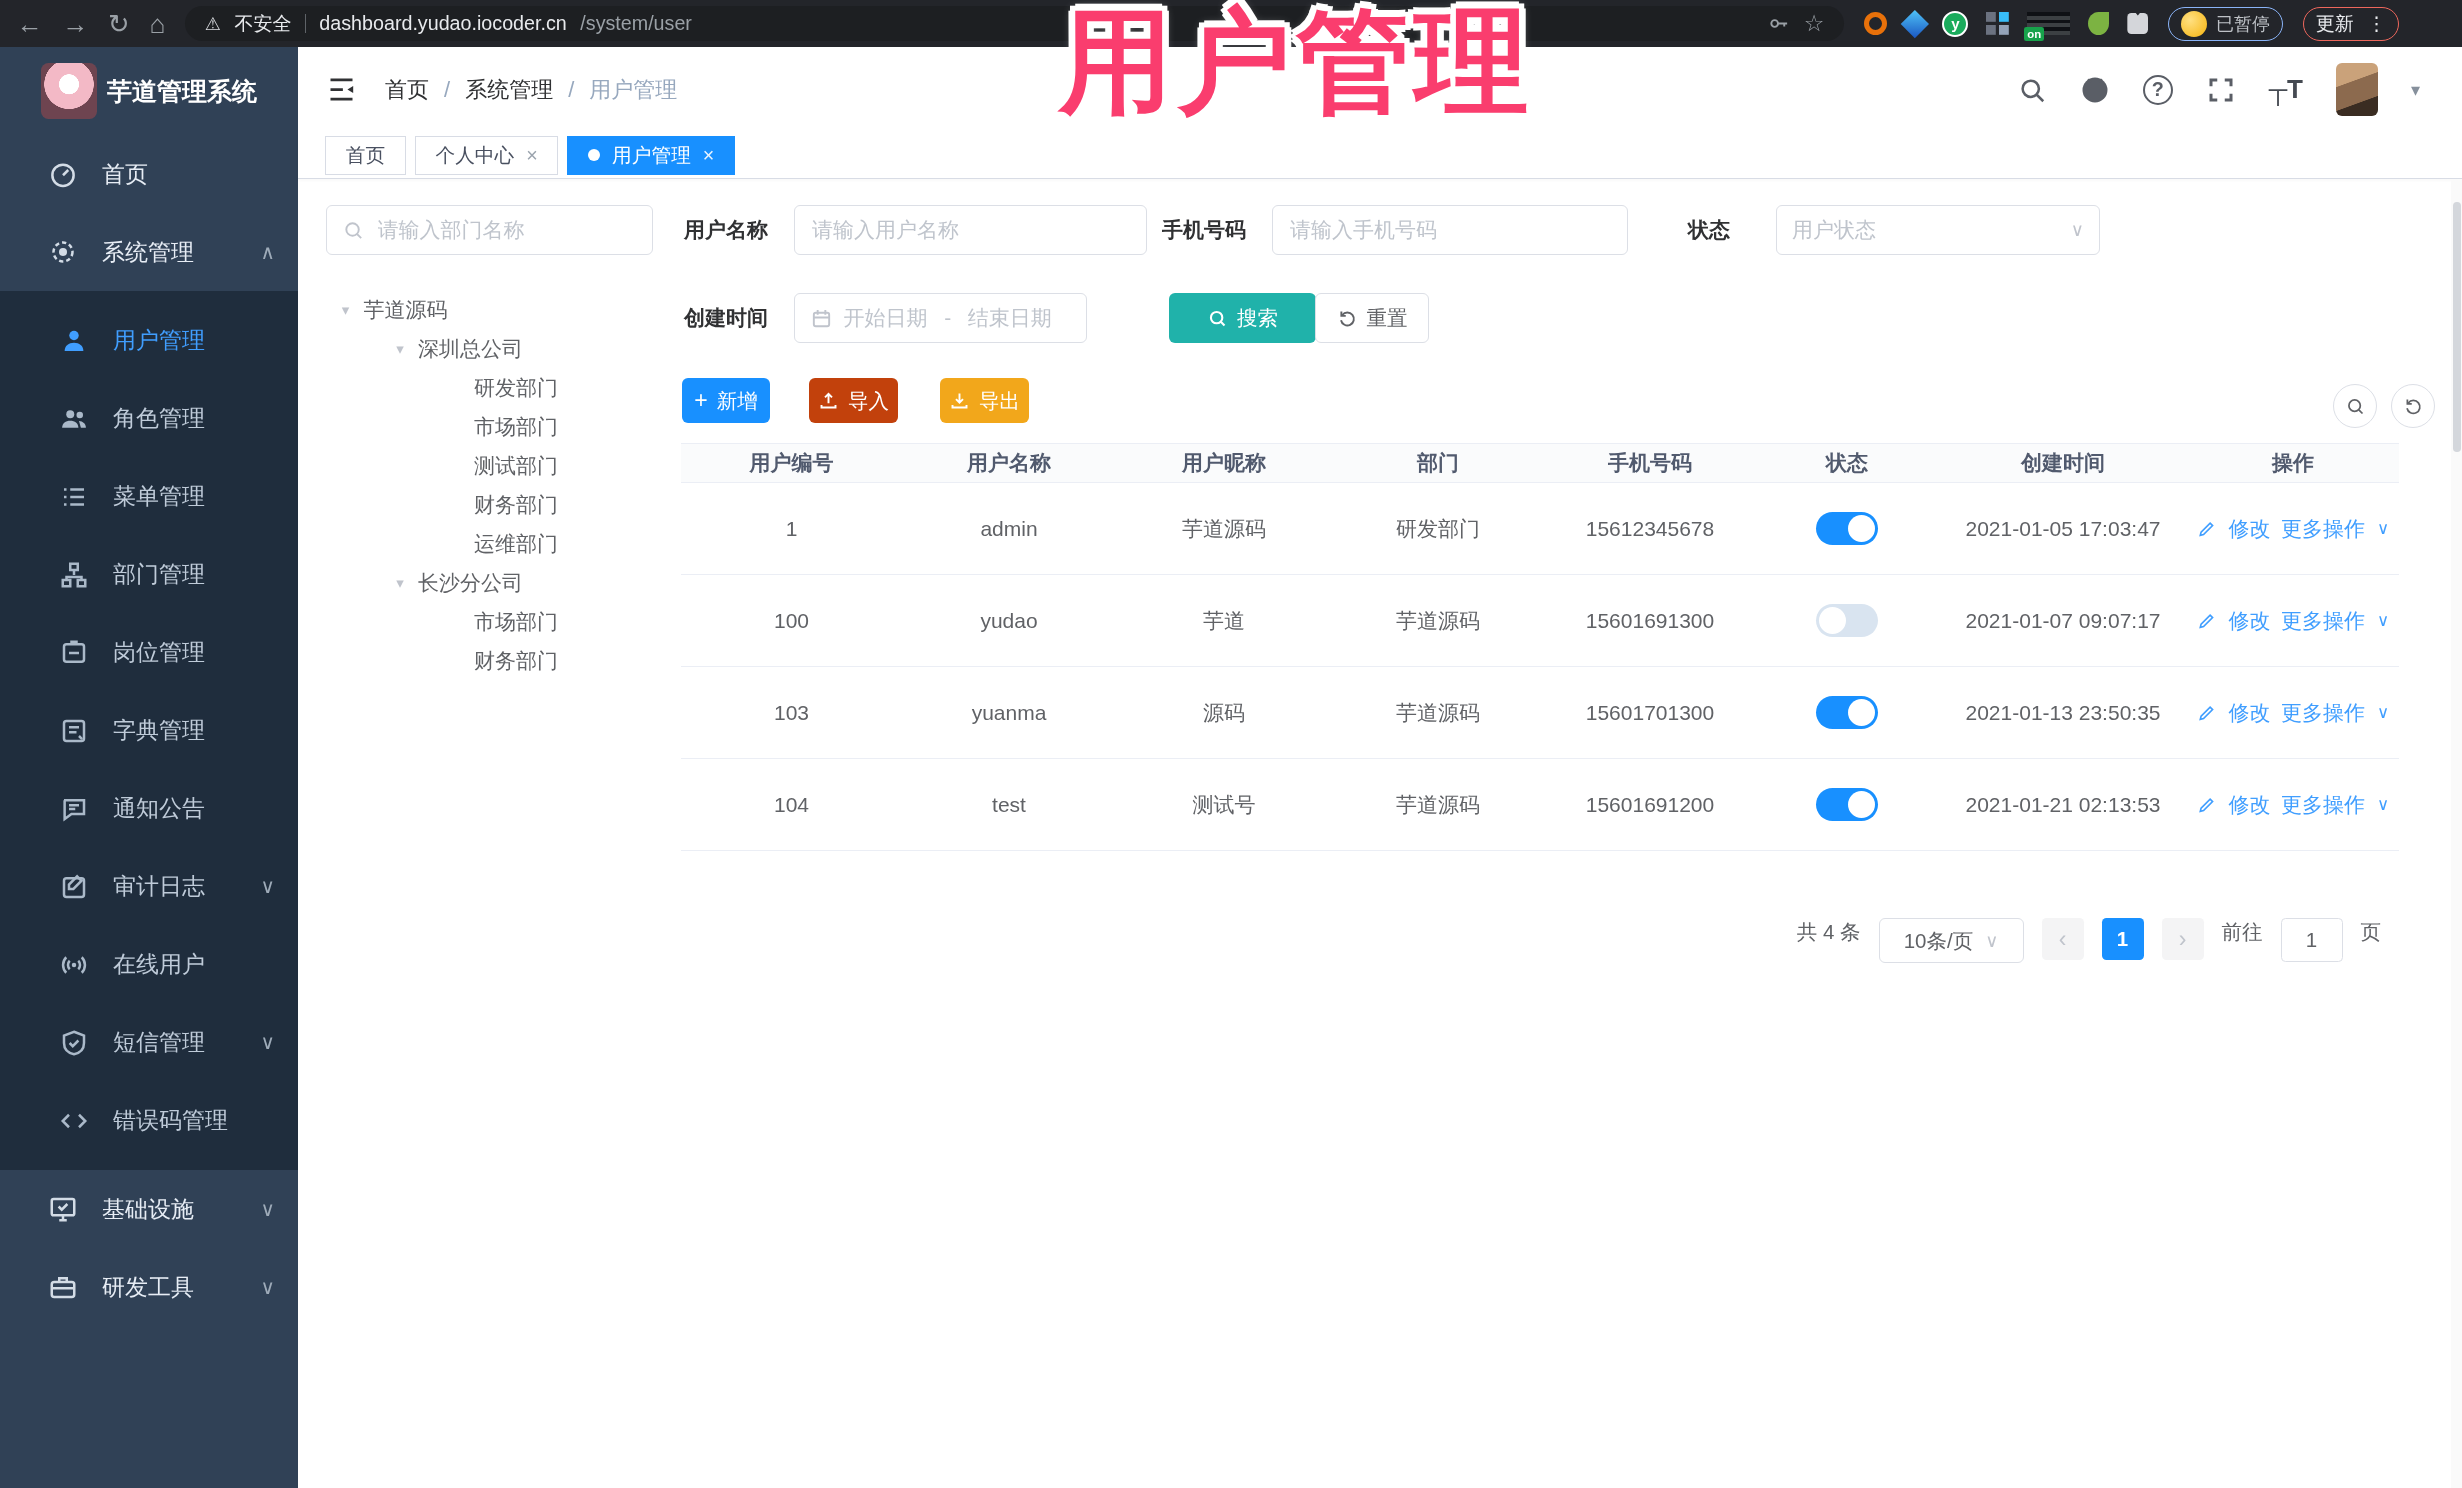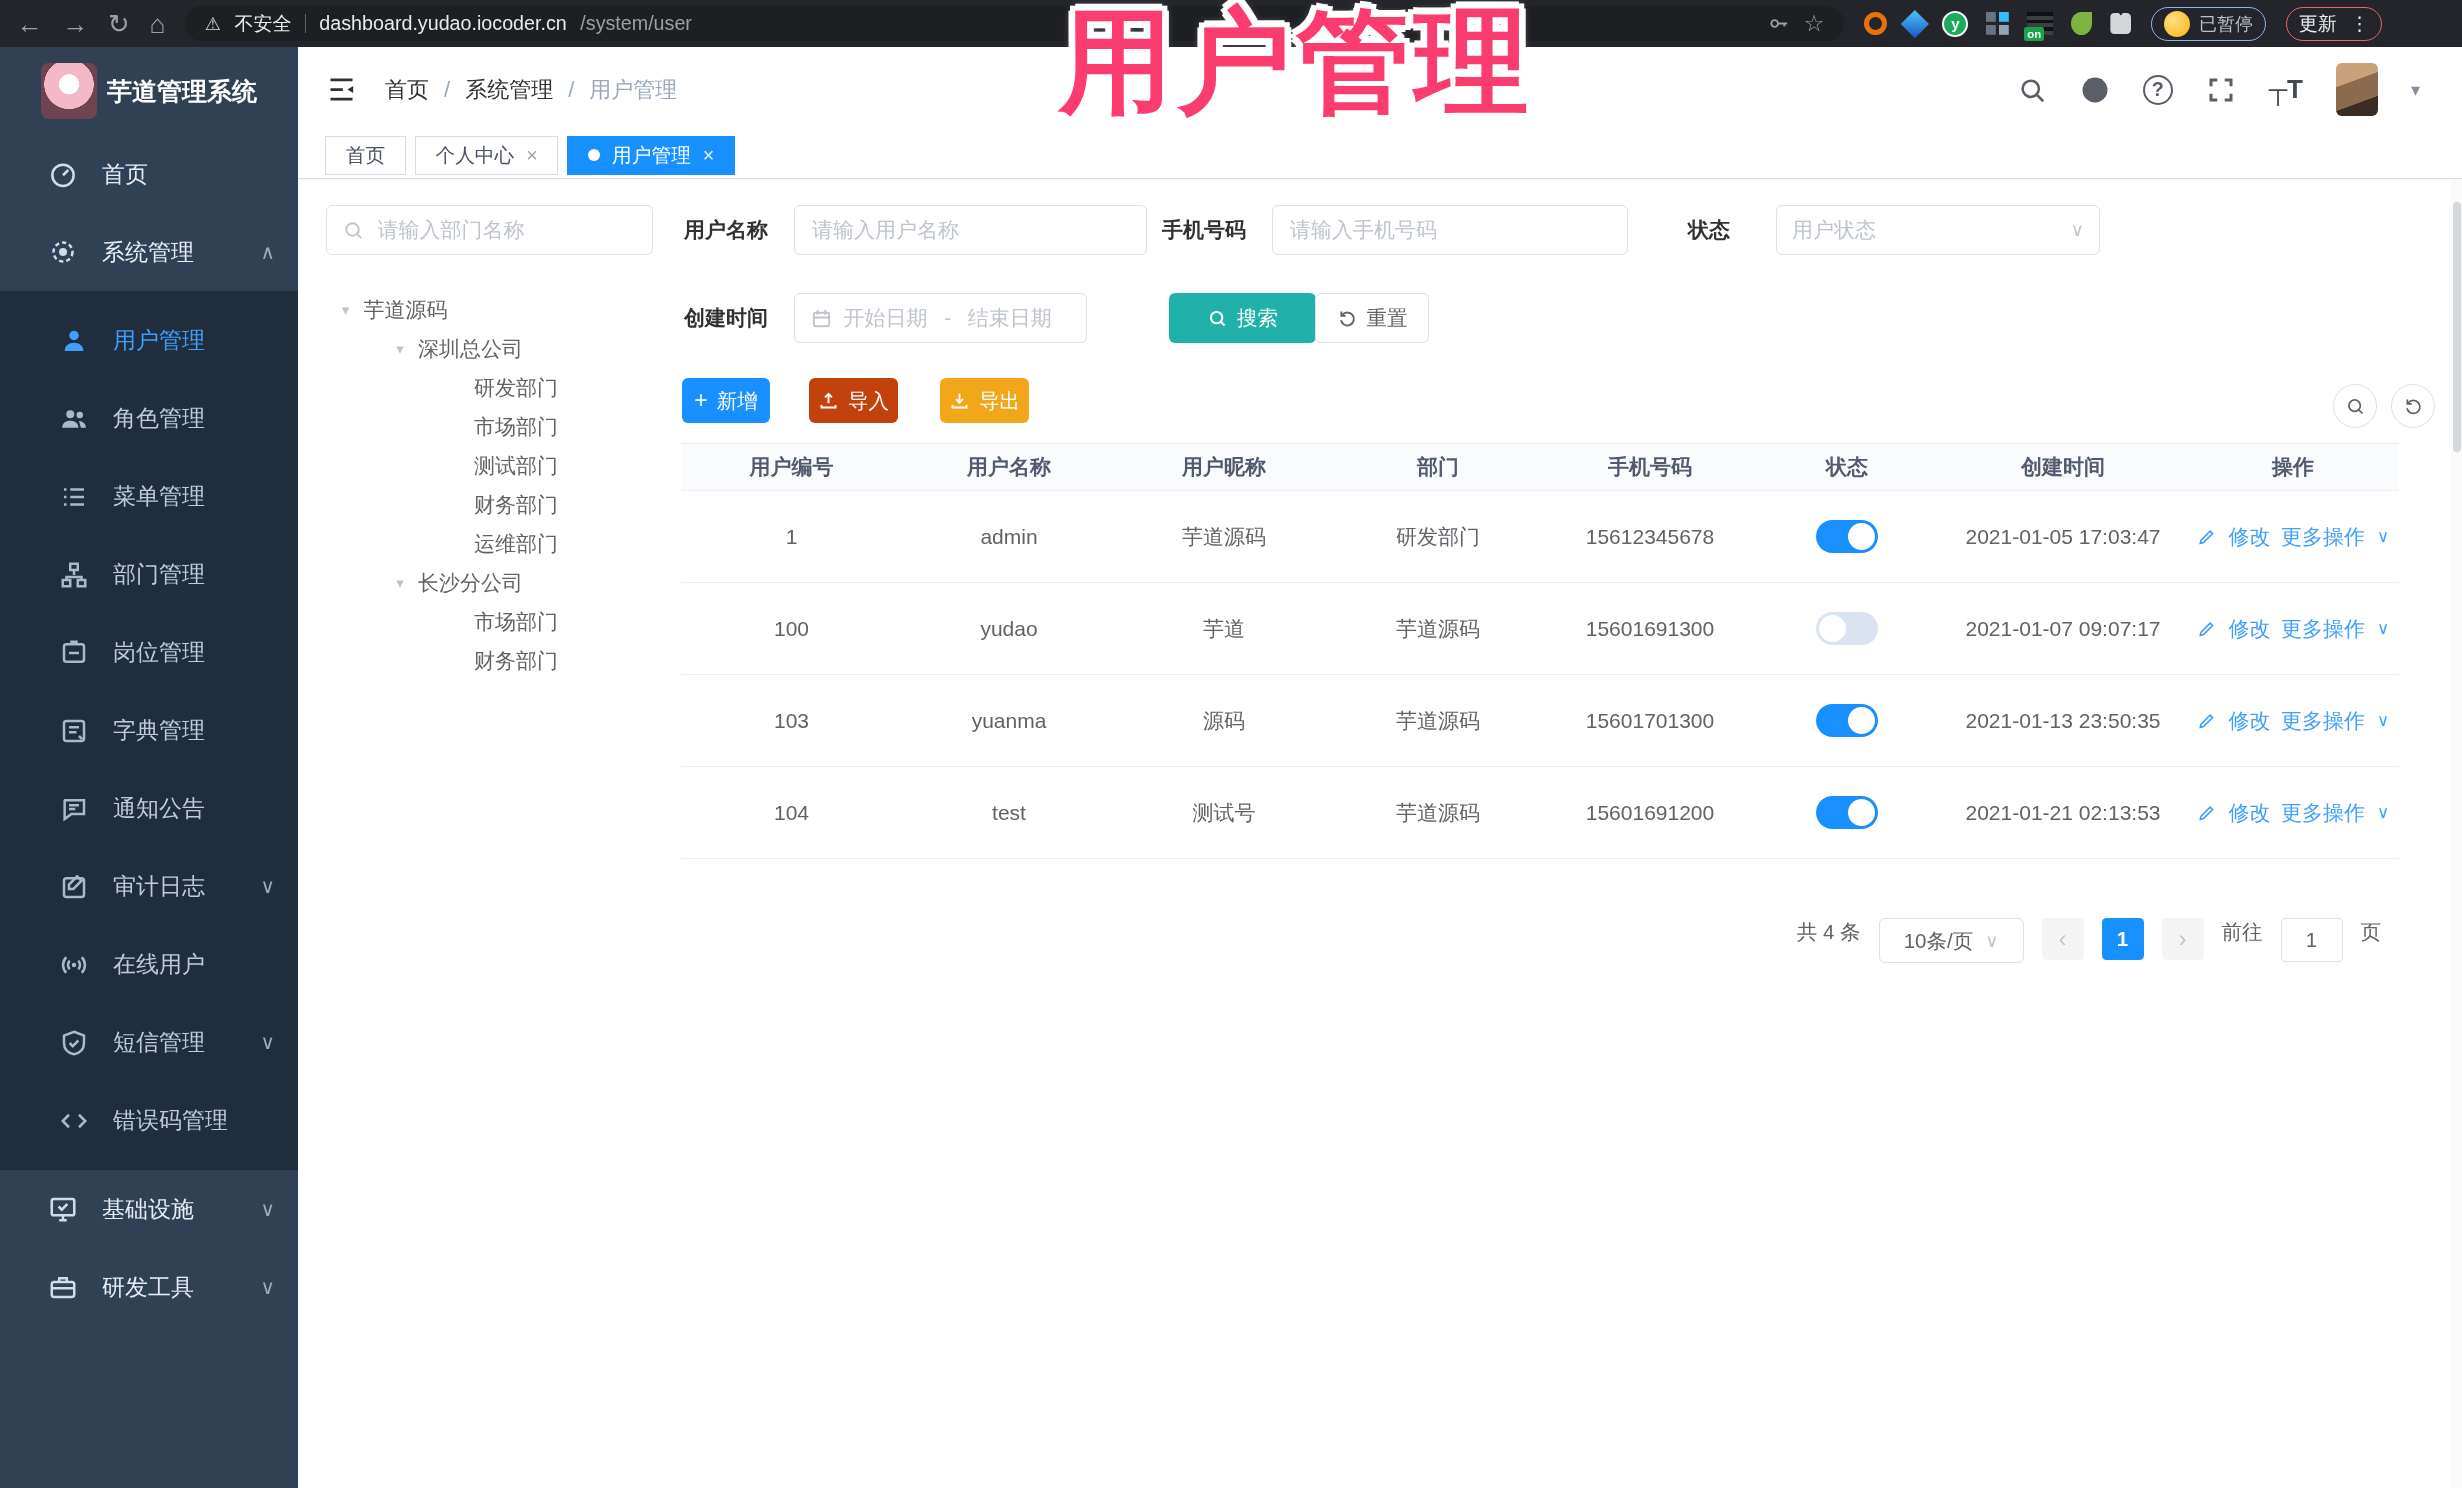--- a/index.html
+++ b/index.html
@@ -23,21 +23,21 @@
   .addr-spacer{flex:1;}
   .ext{display:flex;align-items:center;gap:18px;}
   .dot-ring{width:23px;height:23px;border:5.3px solid #e8710a;border-radius:50%;}
   .diamond{width:19.7px;height:19.7px;background:linear-gradient(135deg,#4fc3f7,#1a57c2);transform:rotate(45deg);}
   .greenY{width:26px;height:26px;border-radius:50%;background:#1aab5c;border:2.3px solid #fff;color:#fff;font-size:15px;font-weight:bold;display:flex;align-items:center;justify-content:center;}
   .grid-ic{width:23px;height:23px;background:
     linear-gradient(#6b7280,#6b7280) 0 0/9.8px 9.8px no-repeat,
     linear-gradient(#38bdf8,#38bdf8) 13px 0/9.8px 9.8px no-repeat,
     linear-gradient(#6b7280,#6b7280) 0 13px/9.8px 9.8px no-repeat,
     linear-gradient(#94a3b8,#94a3b8) 13px 13px/9.8px 9.8px no-repeat;}
-  .onbadge{position:relative;width:26px;height:23px;background:repeating-linear-gradient(#0f1115 0 3.8px,#3c4043 3.8px 7.6px);}
+  .onbadge{position:relative;width:43px;height:23px;background:repeating-linear-gradient(#0f1115 0 3.8px,#3c4043 3.8px 7.6px);}
   .onbadge i{position:absolute;left:-3px;bottom:-6px;background:#17a24b;color:#fff;font-style:normal;font-size:11.4px;padding:0.8px 3px;border-radius:2.3px;font-weight:bold;}
   .leaf{width:21px;height:23px;background:#7cb342;border-radius:70% 0 70% 70%;}
   .puzzle{width:21px;height:21px;background:#e8eaed;border-radius:4.5px;clip-path:polygon(0 0,40% 0,50% 12%,60% 0,100% 0,100% 100%,0 100%);opacity:.9;}
   .pill{display:flex;align-items:center;gap:9px;border-radius:18px;padding:3px 12px;}
   .pill.paused{border:1.5px solid #8ab4f8;}
   .pill.paused .emoji{width:26px;height:26px;border-radius:50%;background:radial-gradient(circle at 35% 35%,#ffe082,#f6b40e);}
   .pill.paused span{color:#bdc1c6;font-size:18px;}
   .pill.update{border:1.5px solid #ee675c;gap:13.6px;}
   .pill.update span{color:#e8eaed;font-size:19px;}
   .kebab{color:#9aa0a6;font-size:23px;}
@@ -110,21 +110,21 @@
   .btn-reset{background:#fff;color:#606266;border-color:#dcdfe6;}
   .btn-add{background:#1890FF;color:#fff;}
   .btn-import{background:#c2410c;color:#fff;}
   .btn-export{background:#F2A71B;color:#fff;}
   .circ{width:44px;height:44px;border-radius:50%;border:0.8px solid #dcdfe6;background:#fff;display:flex;align-items:center;justify-content:center;color:#606266;cursor:pointer;}
   .circ .bic{width:21px;height:21px;}
 
   
   .tbl{position:absolute;left:383px;top:264px;width:1718px;font-size:21px;}
   .tr{display:flex;align-items:center;border-bottom:0.8px solid #ebeef5;}
-  .tr.head{height:48px;background:#fafbfc;border-top:0.8px solid #ebeef5;font-weight:bold;color:#515a6e;}
+  .tr.head{height:40px;background:#fafbfc;border-top:0.8px solid #ebeef5;font-weight:bold;color:#515a6e;}
   .tr.row{height:92px;color:#606266;}
   .td{text-align:center;flex:0 0 auto;display:flex;align-items:center;justify-content:center;gap:10.6px;}
   .c0{width:221px;}.c1{width:214px;}.c2{width:216px;}.c3{width:212px;}.c4{width:212px;}.c5{width:182px;}.c6{width:250px;}.c7{width:210px;}
   .switch{width:62px;height:33px;border-radius:16.7px;position:relative;display:inline-block;cursor:pointer;}
   .switch.on{background:#1890ff;}
   .switch.off{background:#d9e4f0;}
   .switch .knob{position:absolute;top:3px;width:27px;height:27px;border-radius:50%;background:#fff;}
   .switch.on .knob{right:3px;}
   .switch.off .knob{left:3px;}
   .ops{color:#409EFF;display:flex;align-items:center;gap:12px;cursor:pointer;}

